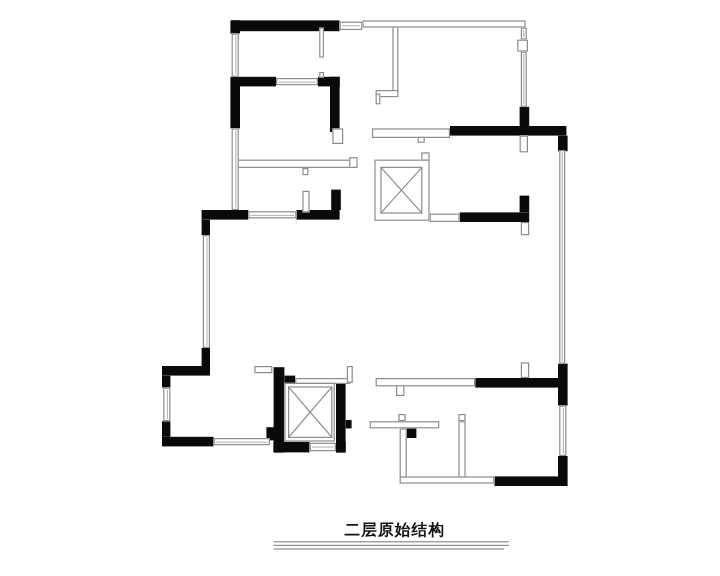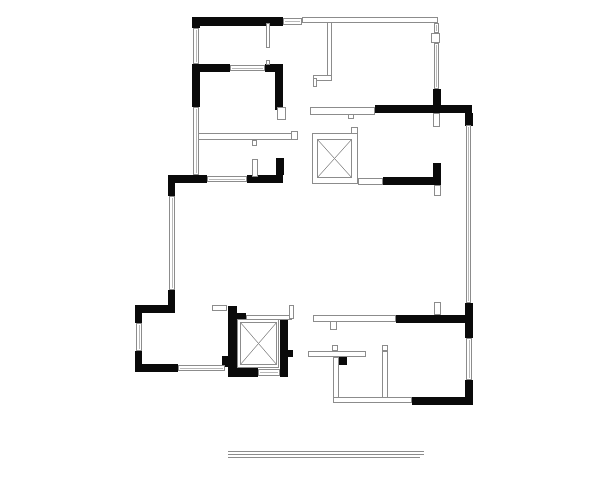--- a/index.html
+++ b/index.html
@@ -10,20 +10,21 @@
   .mull{position:absolute;background:#b9b9b9;}
   .xsvg{position:absolute;}
   .plan-title{position:absolute;left:287px;top:433px;font-size:13px;font-weight:bold;
               letter-spacing:1px;color:#111;white-space:nowrap;}
   .rule{position:absolute;height:1px;background:#8c8c8c;}
 </style>
 </head>
 <body>
 
 <div id="stage">
+  <div class="plan-title">二层原始结构</div>
 <div class="wall" style="left: 193px; top: 17px; width: 90px; height: 9px;"></div>
     <div class="wall" style="left: 192px; top: 17px; width: 8px; height: 11px;"></div>
     <div class="wall" style="left: 192px; top: 64px; width: 8px; height: 43px;"></div>
     <div class="wall" style="left: 200px; top: 64px; width: 30px; height: 8px;"></div>
     <div class="wall" style="left: 265px; top: 64px; width: 18px; height: 8px;"></div>
     <div class="wall" style="left: 275px; top: 64px; width: 8px; height: 46px;"></div>
     <div class="wall" style="left: 375px; top: 105px; width: 97px; height: 8px;"></div>
     <div class="wall" style="left: 433px; top: 89px; width: 8px; height: 16px;"></div>
     <div class="wall" style="left: 465px; top: 113px; width: 8px; height: 13px;"></div>
     <div class="wall" style="left: 168px; top: 175px; width: 39px; height: 8px;"></div>

